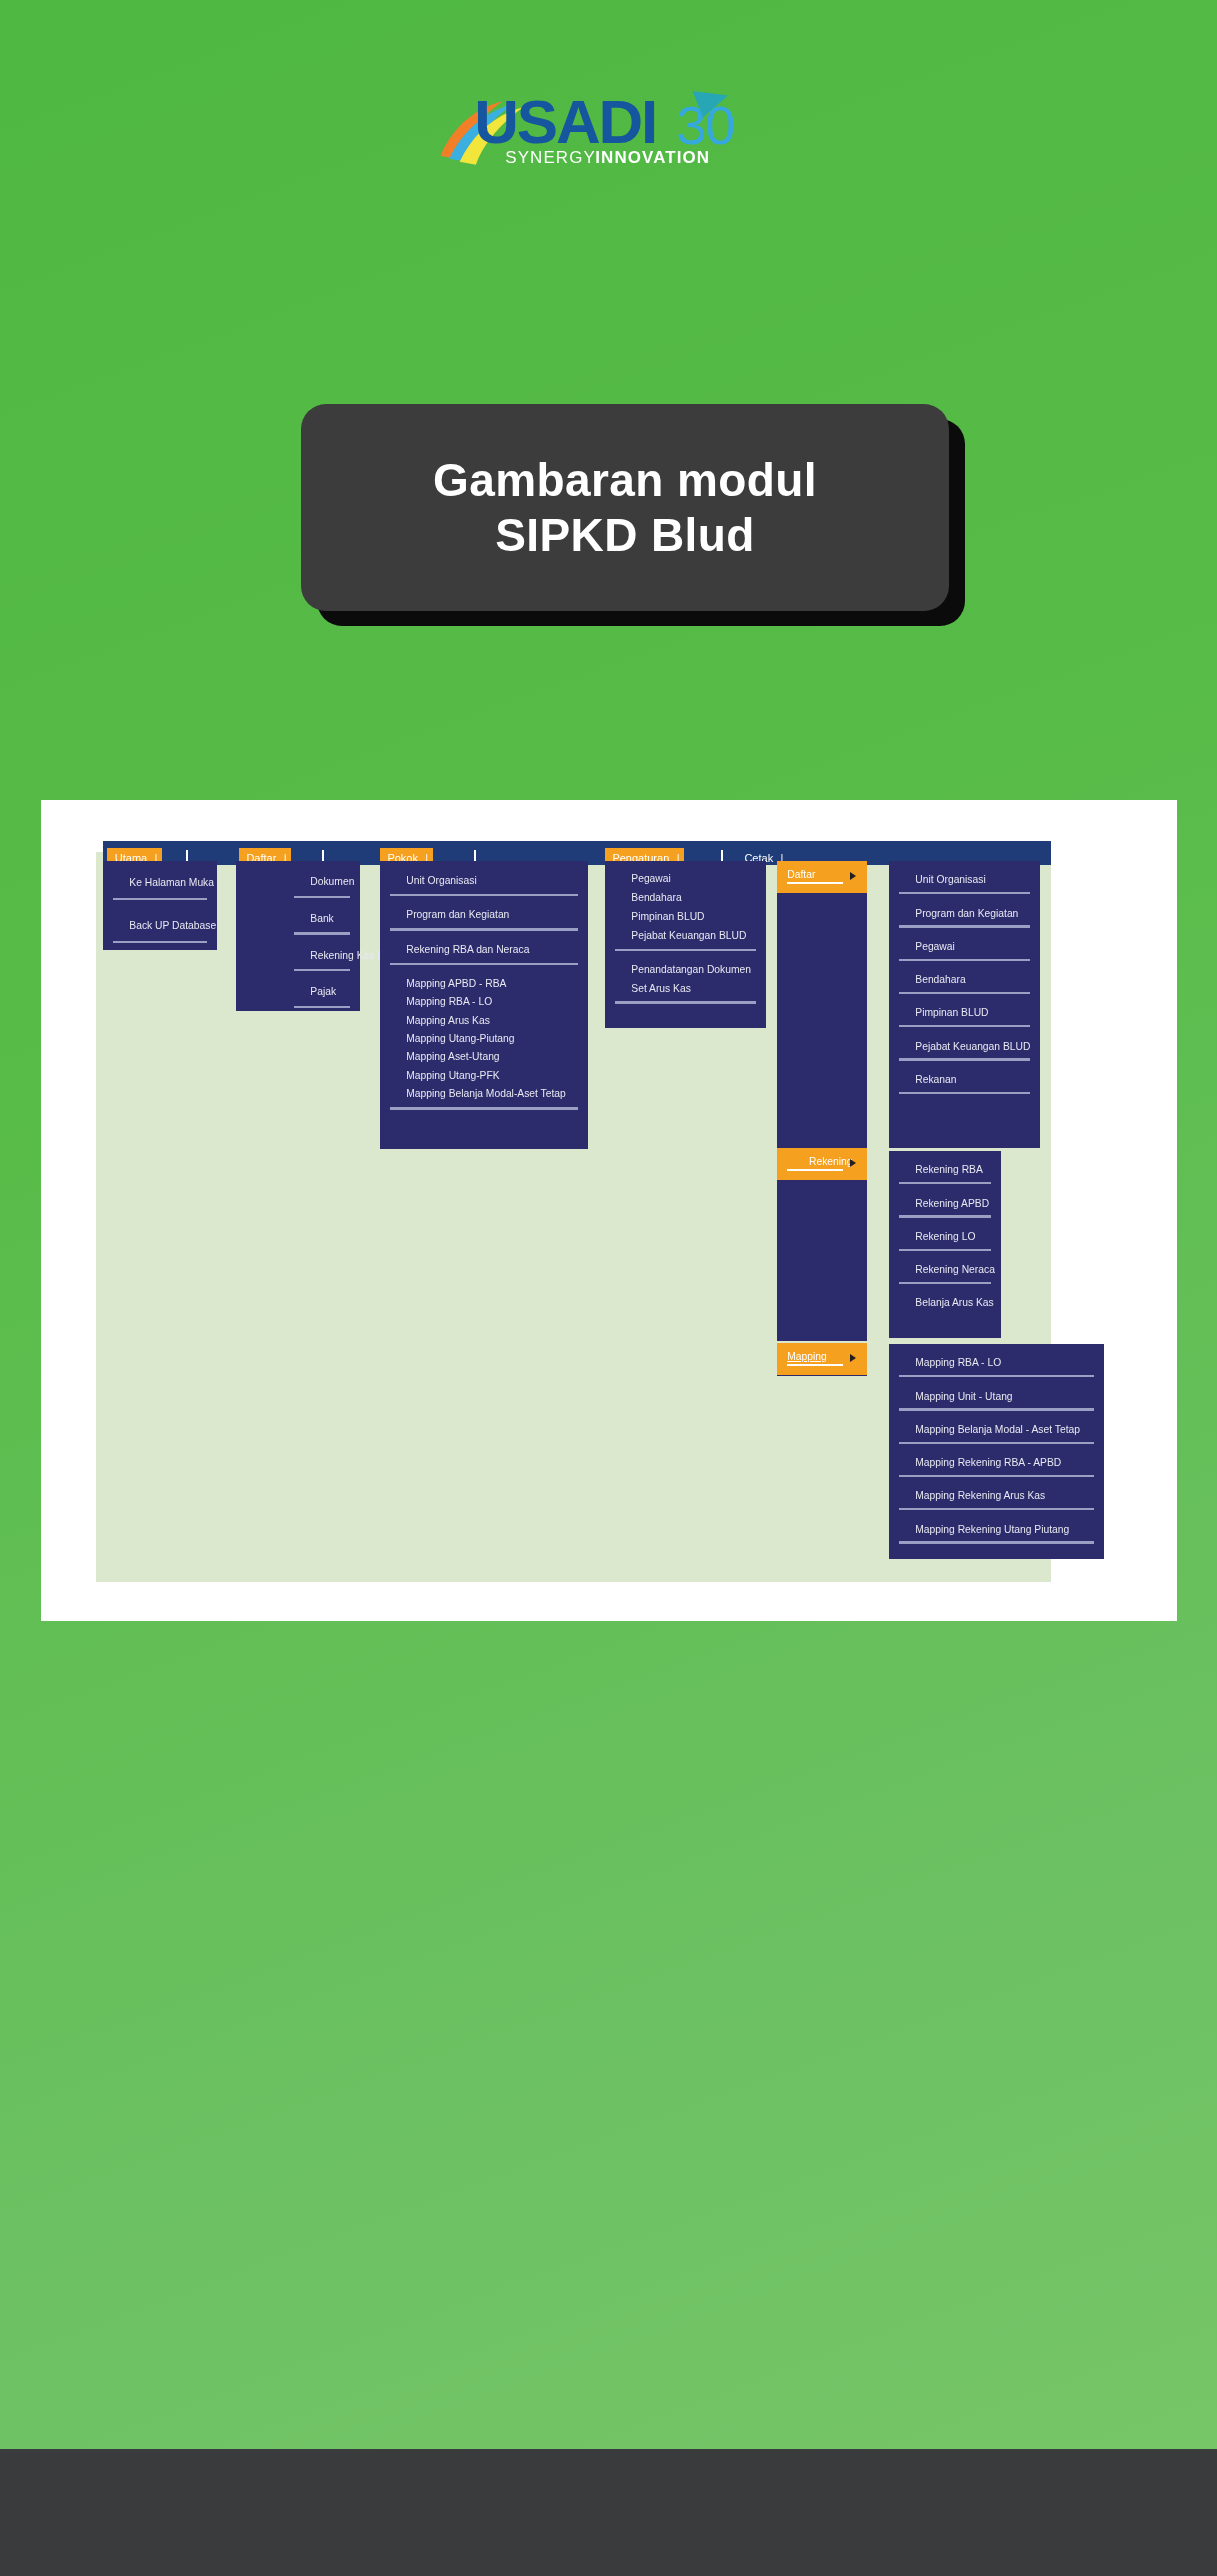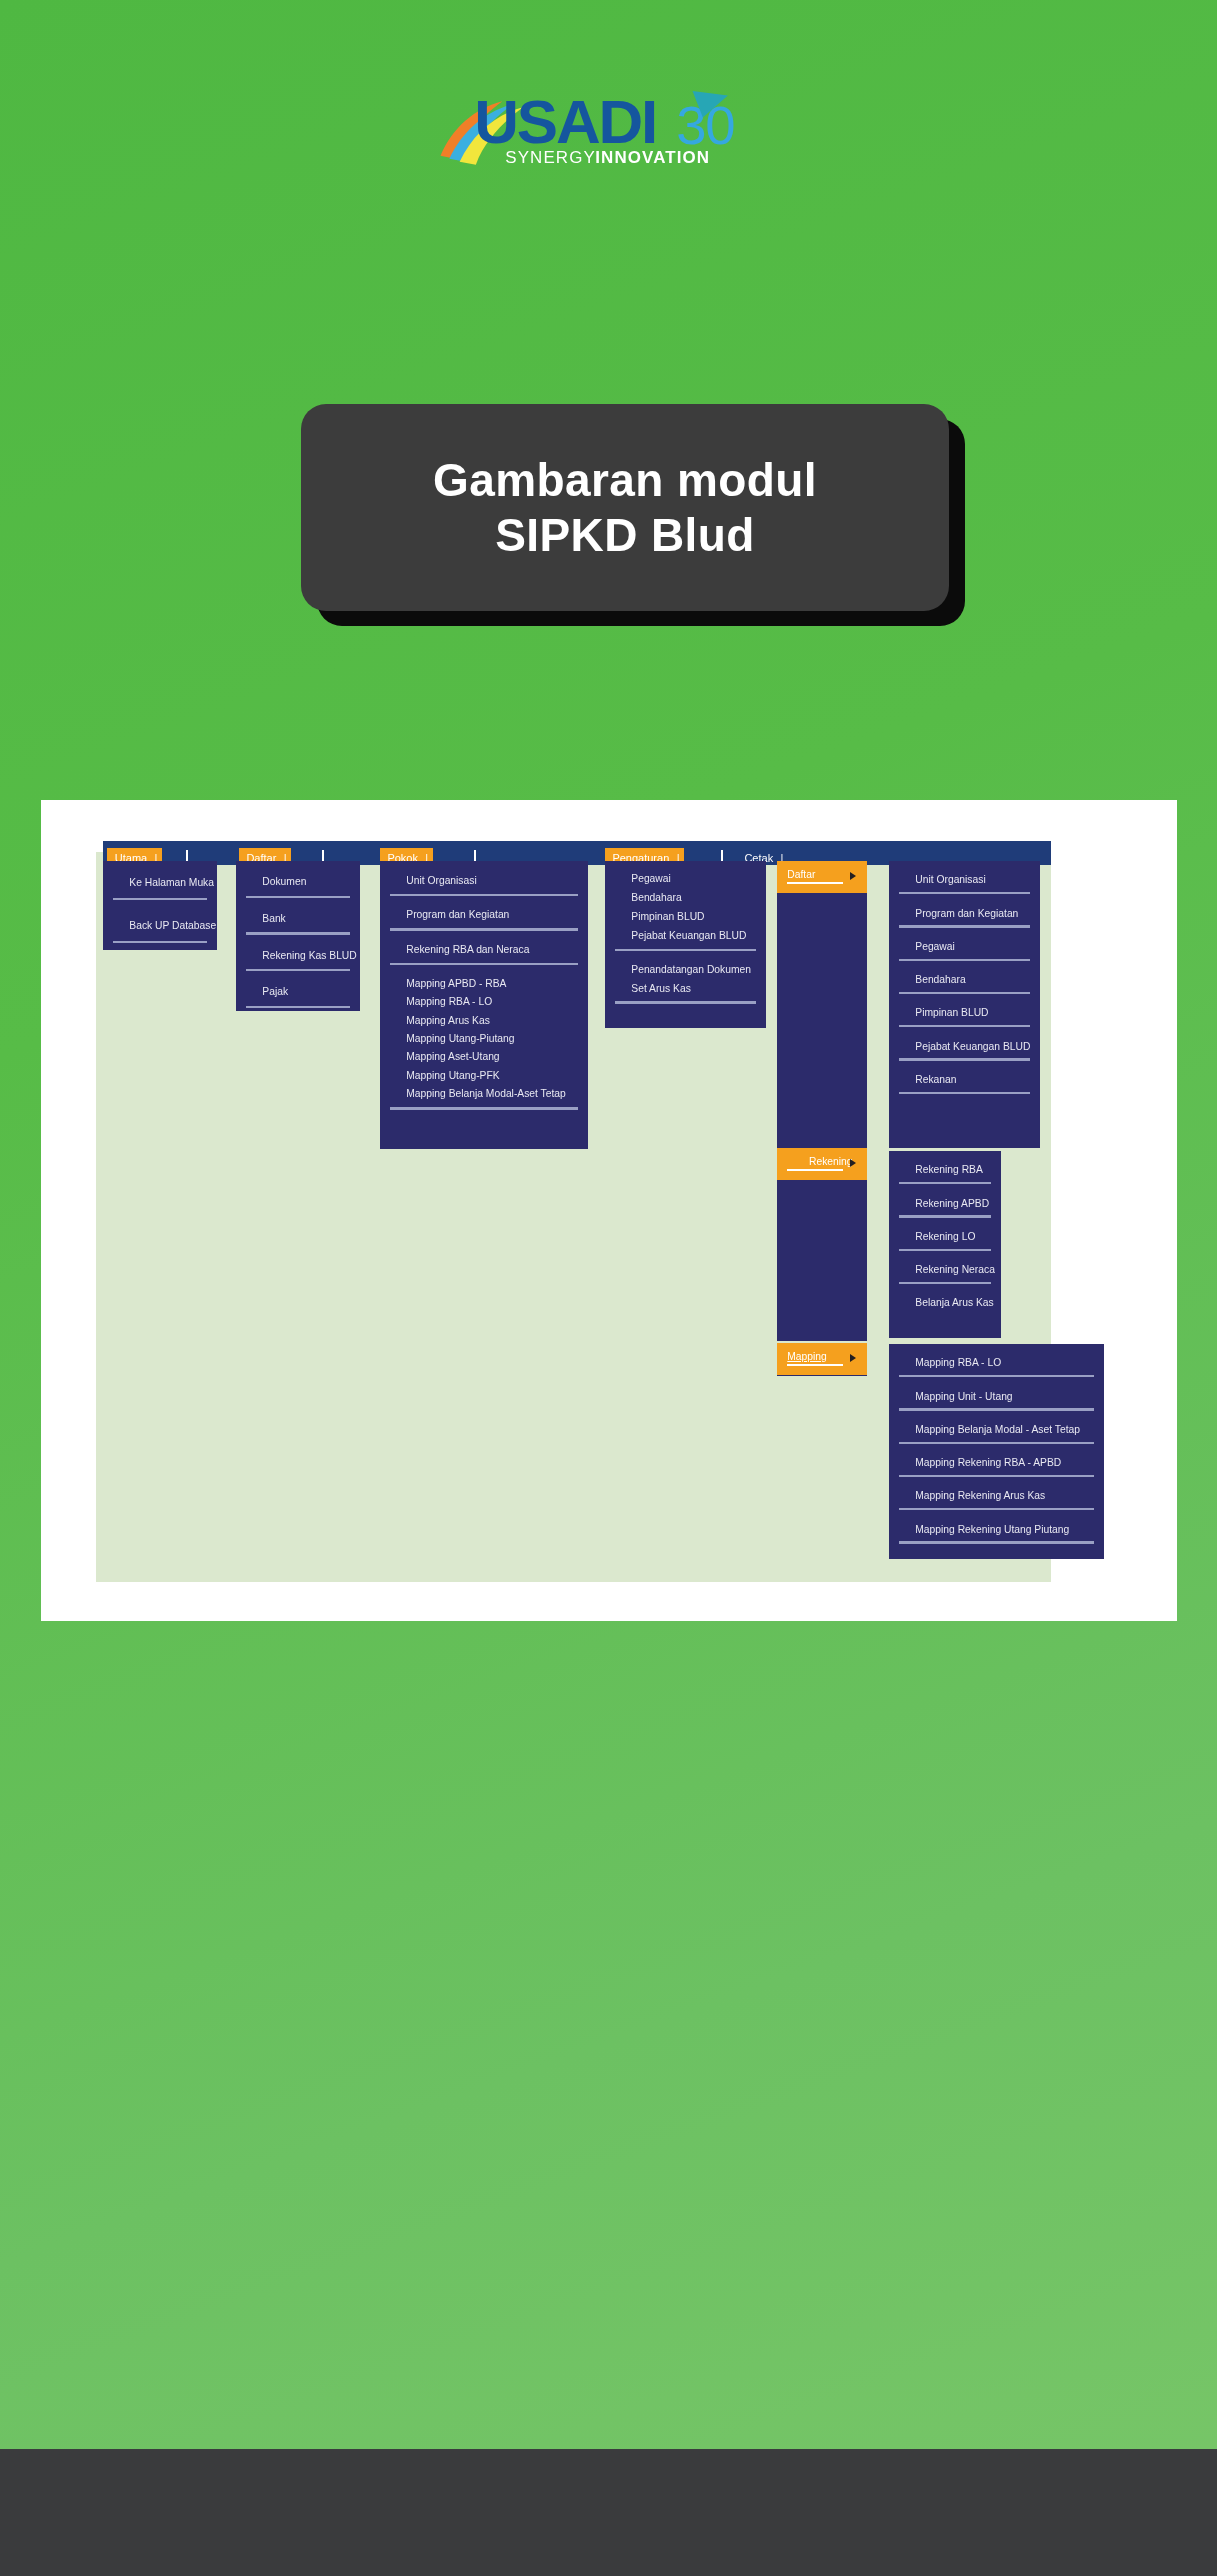--- a/index.html
+++ b/index.html
@@ -144,21 +144,21 @@
     background: #9AA0C4;
     margin: 0 10.3px;
   }
 
   
   #dd-utama { left: 103px; top: 861px; width: 114px; height: 89px; padding-top: 9.6px; }
   #dd-utama .dd-item { height: 23.6px; }
   #dd-utama .dd-sep { margin-top: 3.7px; margin-bottom: 13.3px; }
 
   
-  #dd-daftar { left: 236px; top: 861px; width: 124px; height: 150px; padding-top: 9.6px; }
+  #dd-daftar { left: 236px; top: 861px; width: 124px; height: 150px; padding-top: 9.6px; padding-left: 48px; }
   #dd-daftar .dd-item { height: 22px; }
   #dd-daftar .dd-sep { margin-top: 3px; margin-bottom: 9.6px; }
 
   
   #dd-pokok { left: 380px; top: 861px; width: 208px; height: 288px; padding-top: 8.9px; }
   #dd-pokok .dd-item { height: 20.7px; }
   #dd-pokok .dd-sep { margin-top: 3px; margin-bottom: 8.9px; }
   #dd-pokok .dd-item.tight { height: 18.4px; }
 
   

